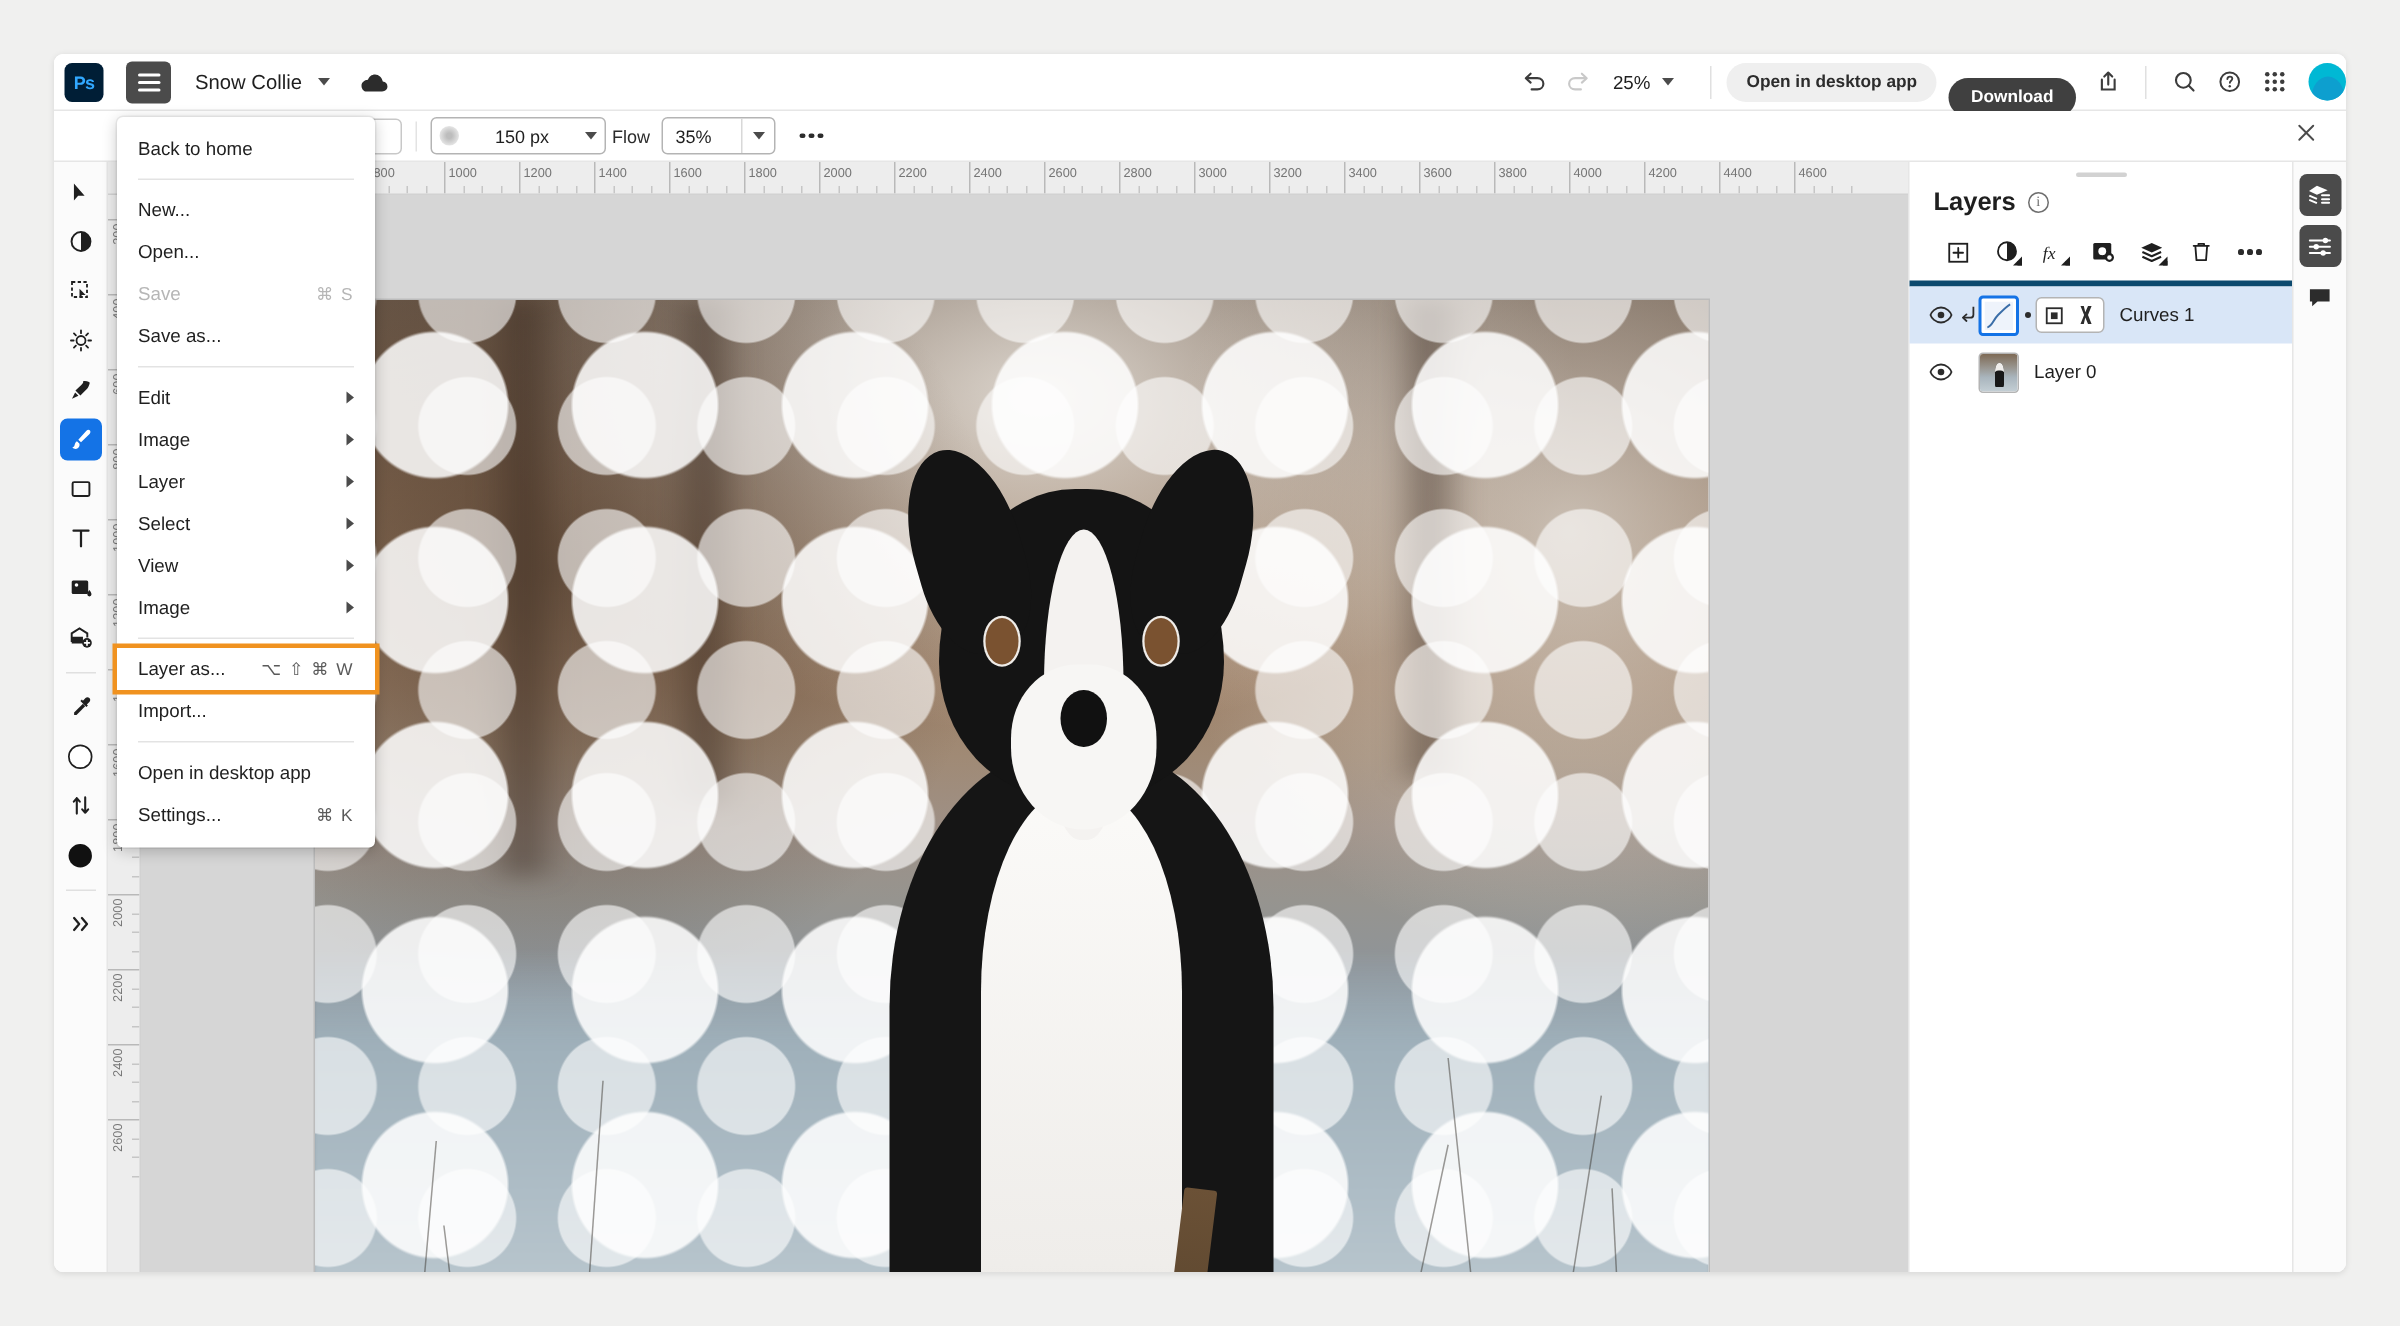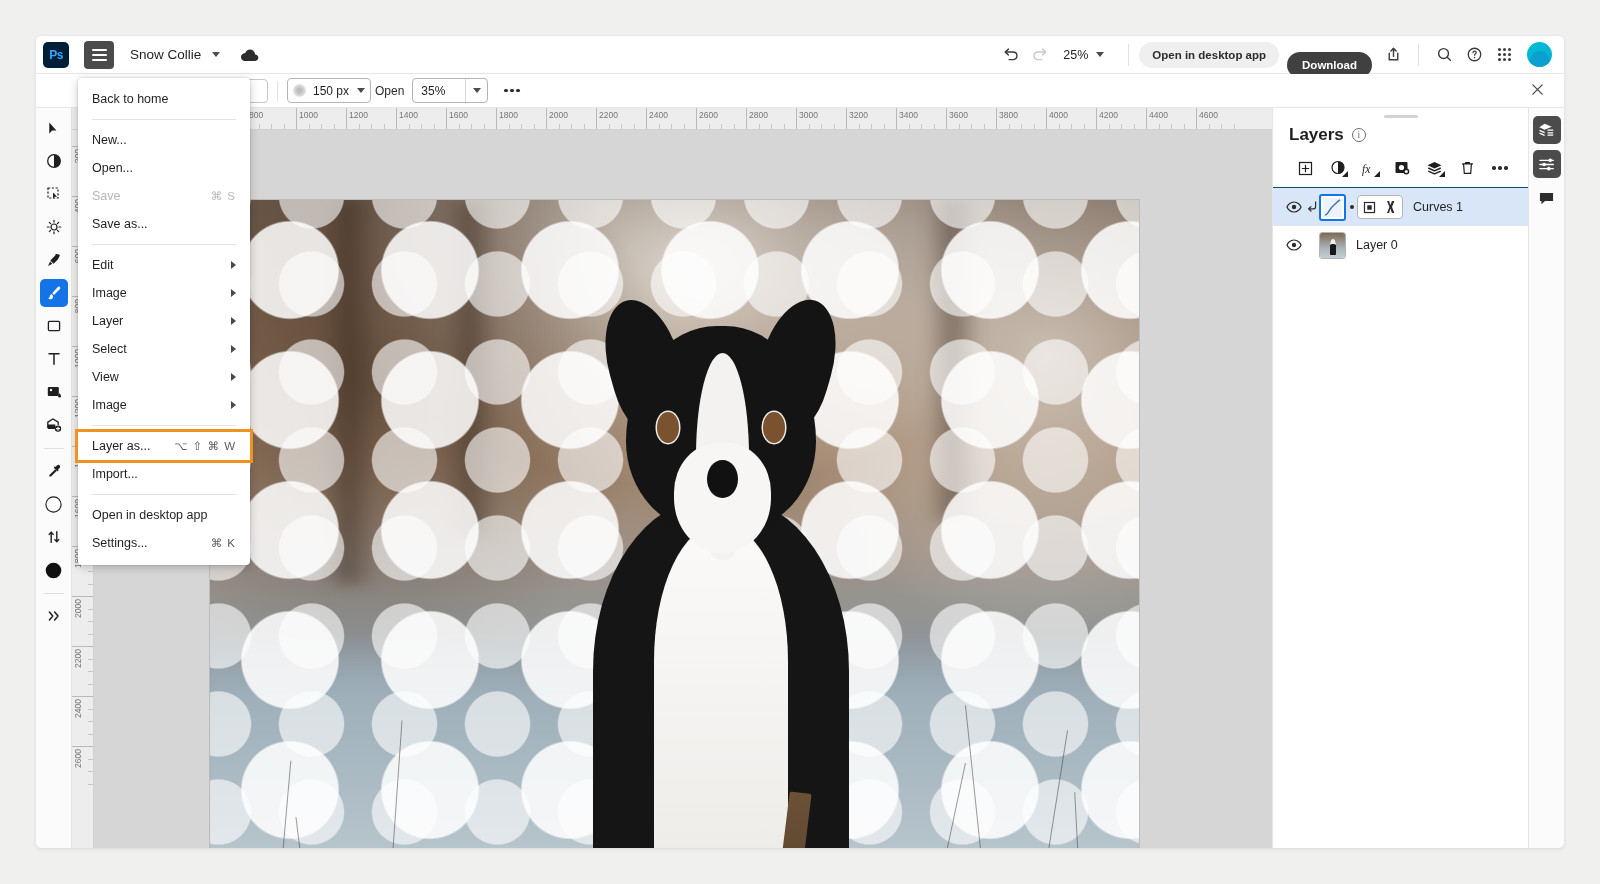--- a/index.html
+++ b/index.html
@@ -47,21 +47,21 @@
   }
   .chev-sm {
     display:inline-block; width:0; height:0; margin-left: 7px;
     border-left: 4.5px solid transparent; border-right: 4.5px solid transparent;
     border-top: 5px solid #4b4b4b; vertical-align: 2px;
   }
   .cloud-icon { margin-left: 20px; color: #2c2c2c; display:flex; align-items:center; }
 
   .top-right {
     margin-left: auto; display: flex; align-items: center;
-    gap: 0px; padding-right: 12px; height: 100%;
+    gap: 0px; height: 100%;
   }
   .icon-btn {
     width: 30px; height: 30px; display:flex; align-items:center; justify-content:center;
     color: #3c3c3c; cursor: pointer; border-radius: 4px;
   }
   .icon-btn.disabled { color: #c9c9c9; }
   .zoom-ctl {
     display:flex; align-items:center; gap:6px; padding: 0 8px;
     font-size: 12.5px; color: #1f1f1f; cursor:pointer; margin-right: 6px;
   }
@@ -95,21 +95,21 @@
     background: #fff; border-bottom: 1px solid #e6e6e6;
     display:flex; align-items:center; padding-left: 8px;
   }
   .opt-tool-swatch {
     width: 28px; height: 24px; border: 1px solid #c8c8c8; border-radius: 4px;
     background:#fff; margin-left: 196px;
   }
   .opt-sep { width:1px; height:20px; background:#e3e3e3; margin: 0 9px; }
   .brush-select {
     height: 25px; min-width: 84px; border: 1px solid #b4b4b4; border-radius: 4px;
-    display:flex; align-items:center; padding: 0 5px; gap: 7px;
+    display:flex; align-items:center; padding: 0 5px; gap: 24px;
     font-size: 12px; color:#1f1f1f; background:#fff; cursor:pointer;
   }
   .brush-dot {
     width: 13px; height: 13px; border-radius:50%;
     background: radial-gradient(circle, #bdbdbd 20%, #e8e8e8 75%, #f4f4f4 100%);
   }
   .sel-chev {
     margin-left:auto; width:0;height:0;
     border-left:4px solid transparent;border-right:4px solid transparent;
     border-top:5px solid #4b4b4b;
@@ -298,21 +298,21 @@
     display:flex; align-items:center; gap: 6px; padding: 2px 12px 10px 16px;
     font-size: 11.5px; color:#2c2c2c;
   }
   .mini-select {
     height: 24px; border:1px solid #b4b4b4; border-radius:4px; background:#fff;
     display:flex; align-items:center; padding: 0 6px; font-size: 11.5px; color:#1f1f1f;
     cursor:pointer; gap:6px;
   }
   .blend-sel { width: 78px; }
   .op-sel { width: 72px; }
-  .layers-list { border-top:1px solid #0c4a6e;text-align:right; }
+  .layers-list { border-top:4px solid #0c4a6e;text-align:right; }
   .layer-row {
     display:flex; align-items:center; height: 38px; padding-left: 10px; cursor:pointer;
   }
   .layer-row.selected { background:#d9e6f7; }
   .eye { width:22px; display:flex; align-items:center; justify-content:center; color:#2c2c2c; cursor:pointer; }
   .clip-arrow { width: 14px; color:#2c2c2c; font-size:12px; display:flex; align-items:flex-end; justify-content:center; padding-bottom:2px; }
   .thumb {
     width: 27px; height: 27px; border:1px solid #b4b4b4; border-radius:3px;
     background:#fff; display:flex; align-items:center; justify-content:center; overflow:hidden;
   }
@@ -468,21 +468,21 @@
   <div class="optionsbar">
     <div class="opt-tool-swatch"></div>
     <div class="opt-sep"></div>
 
     <div class="brush-select">
       <span class="brush-dot"></span>
       <span>150 px</span>
       <span class="sel-chev"></span>
     </div>
 
-    <span class="opt-label">Open</span>
+    <span class="opt-label">Flow</span>
 
     <div class="num-field">
       <span class="val">35%</span>
       <span class="stepper">
         <span class="sel-chev" style="margin:0"></span>
       </span>
     </div>
 
     <div class="dots-btn">
         <i></i>

